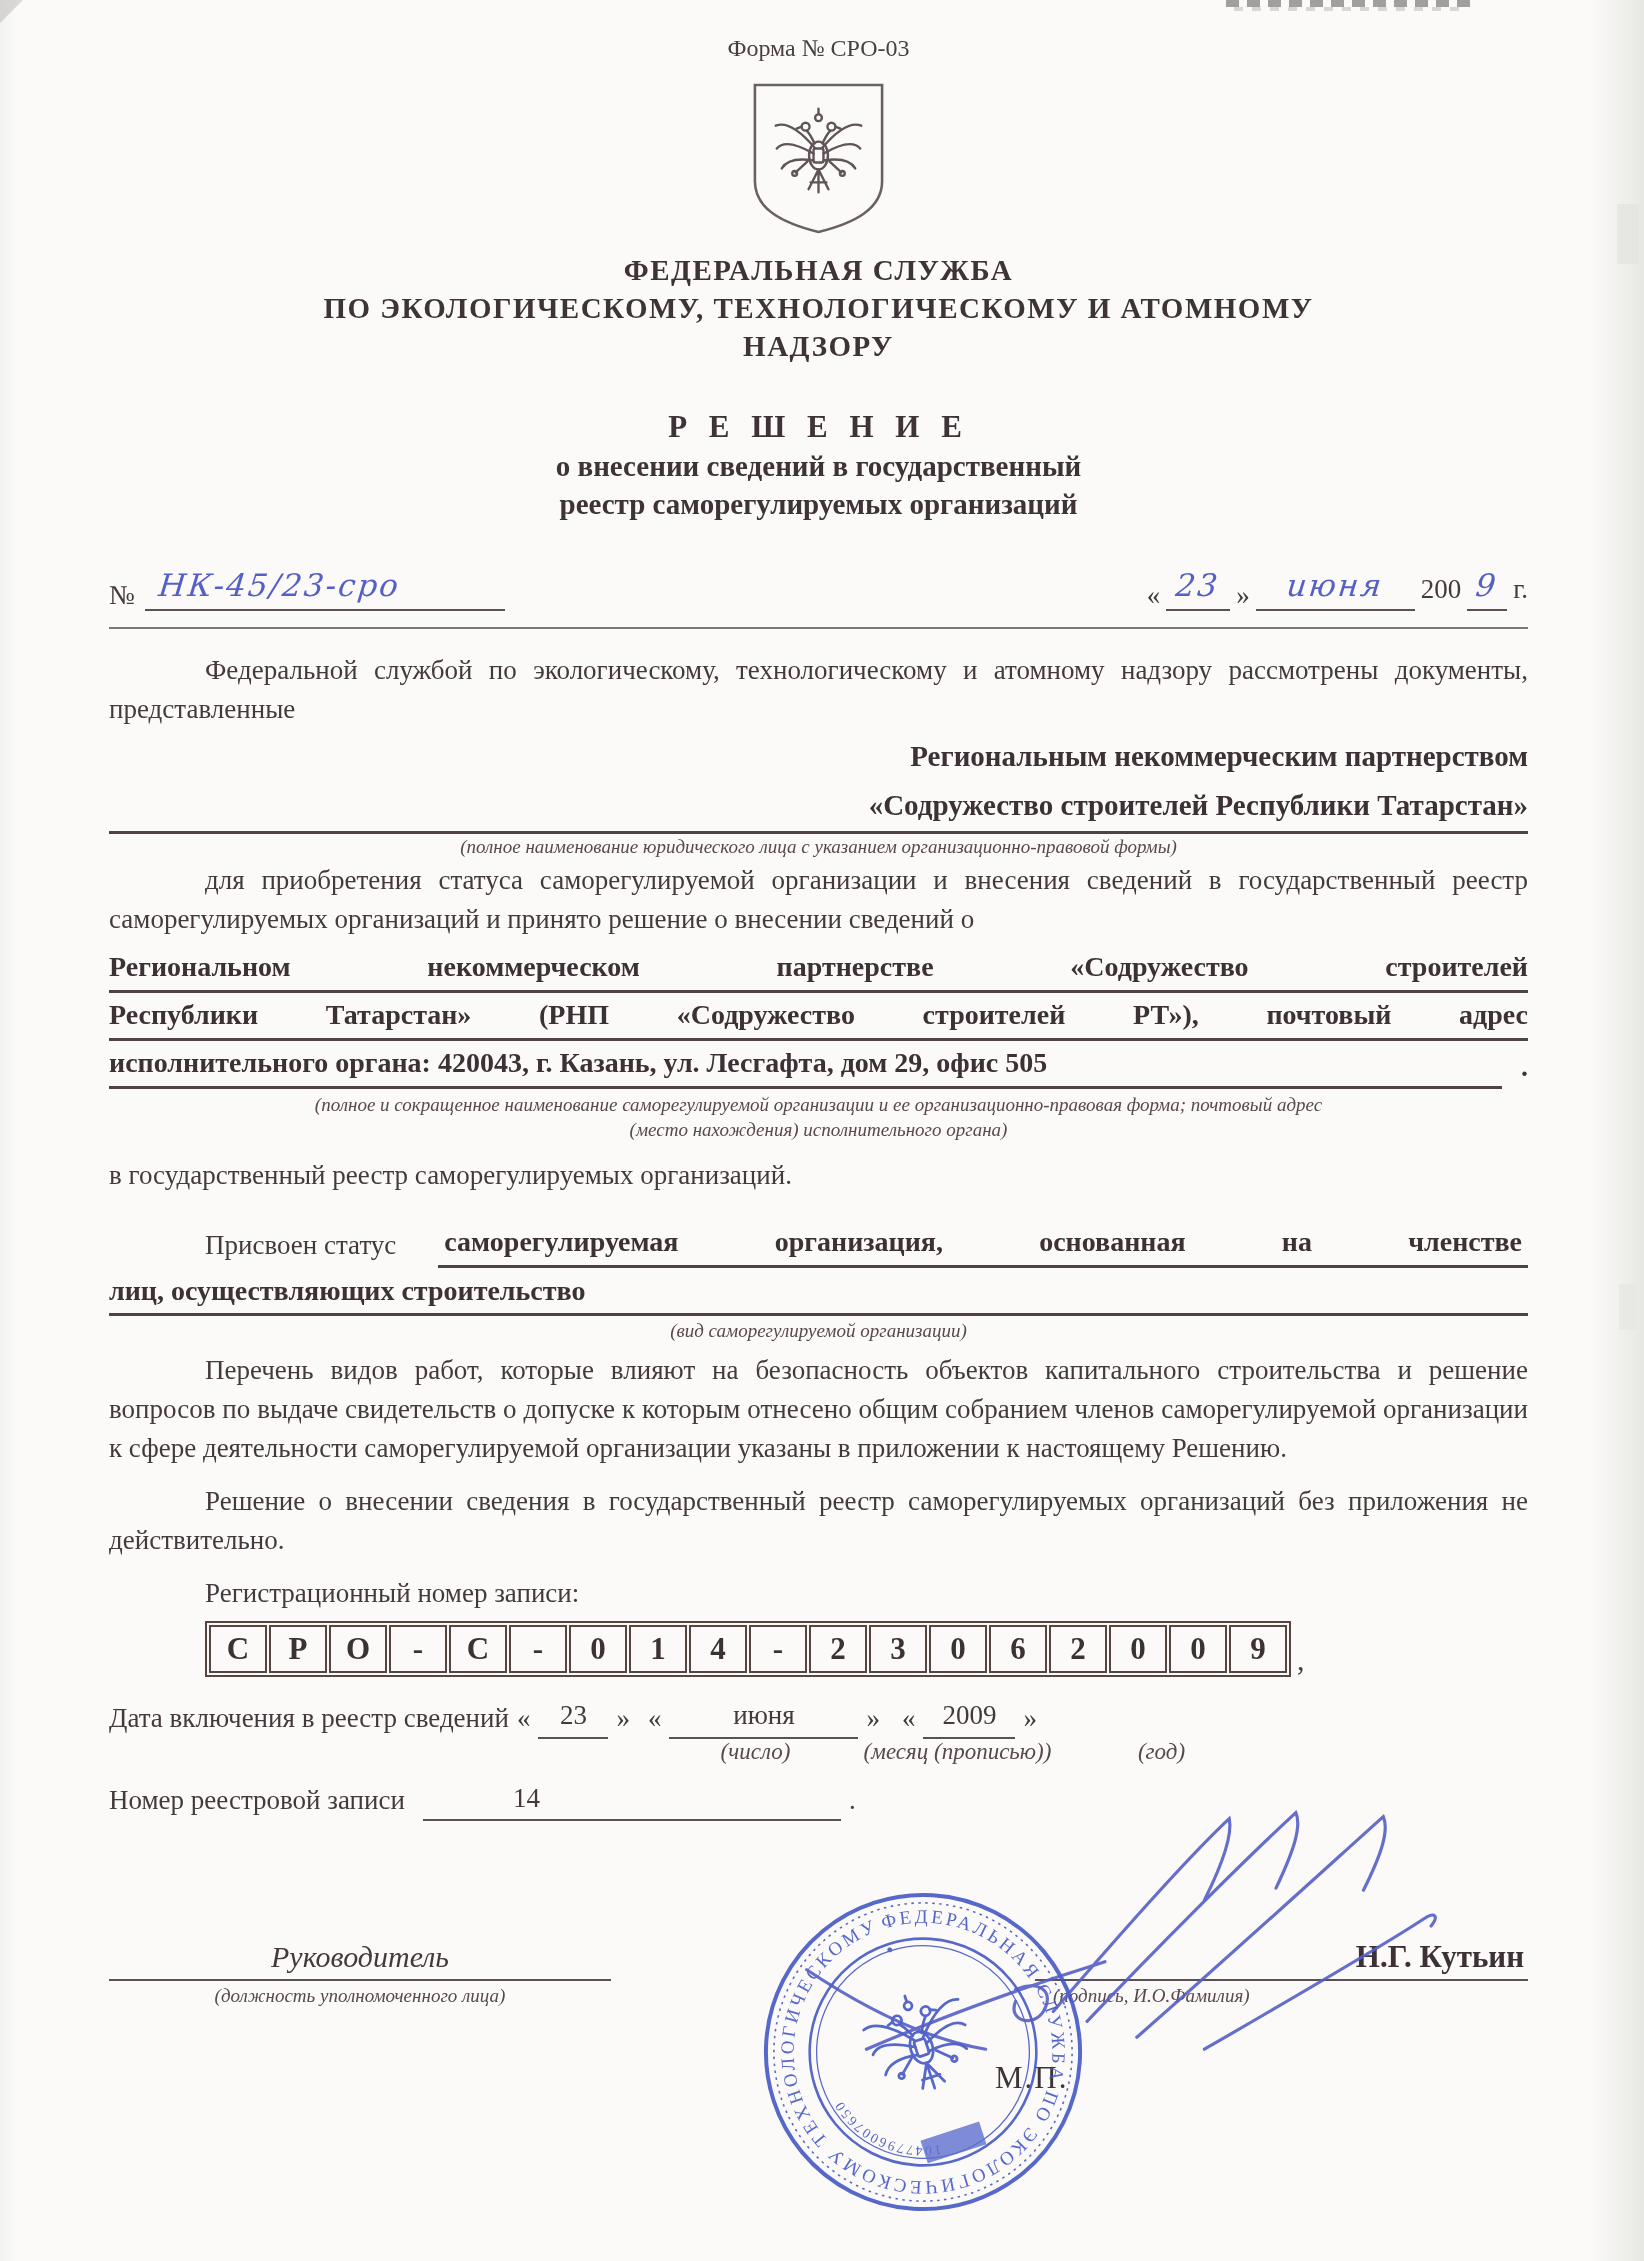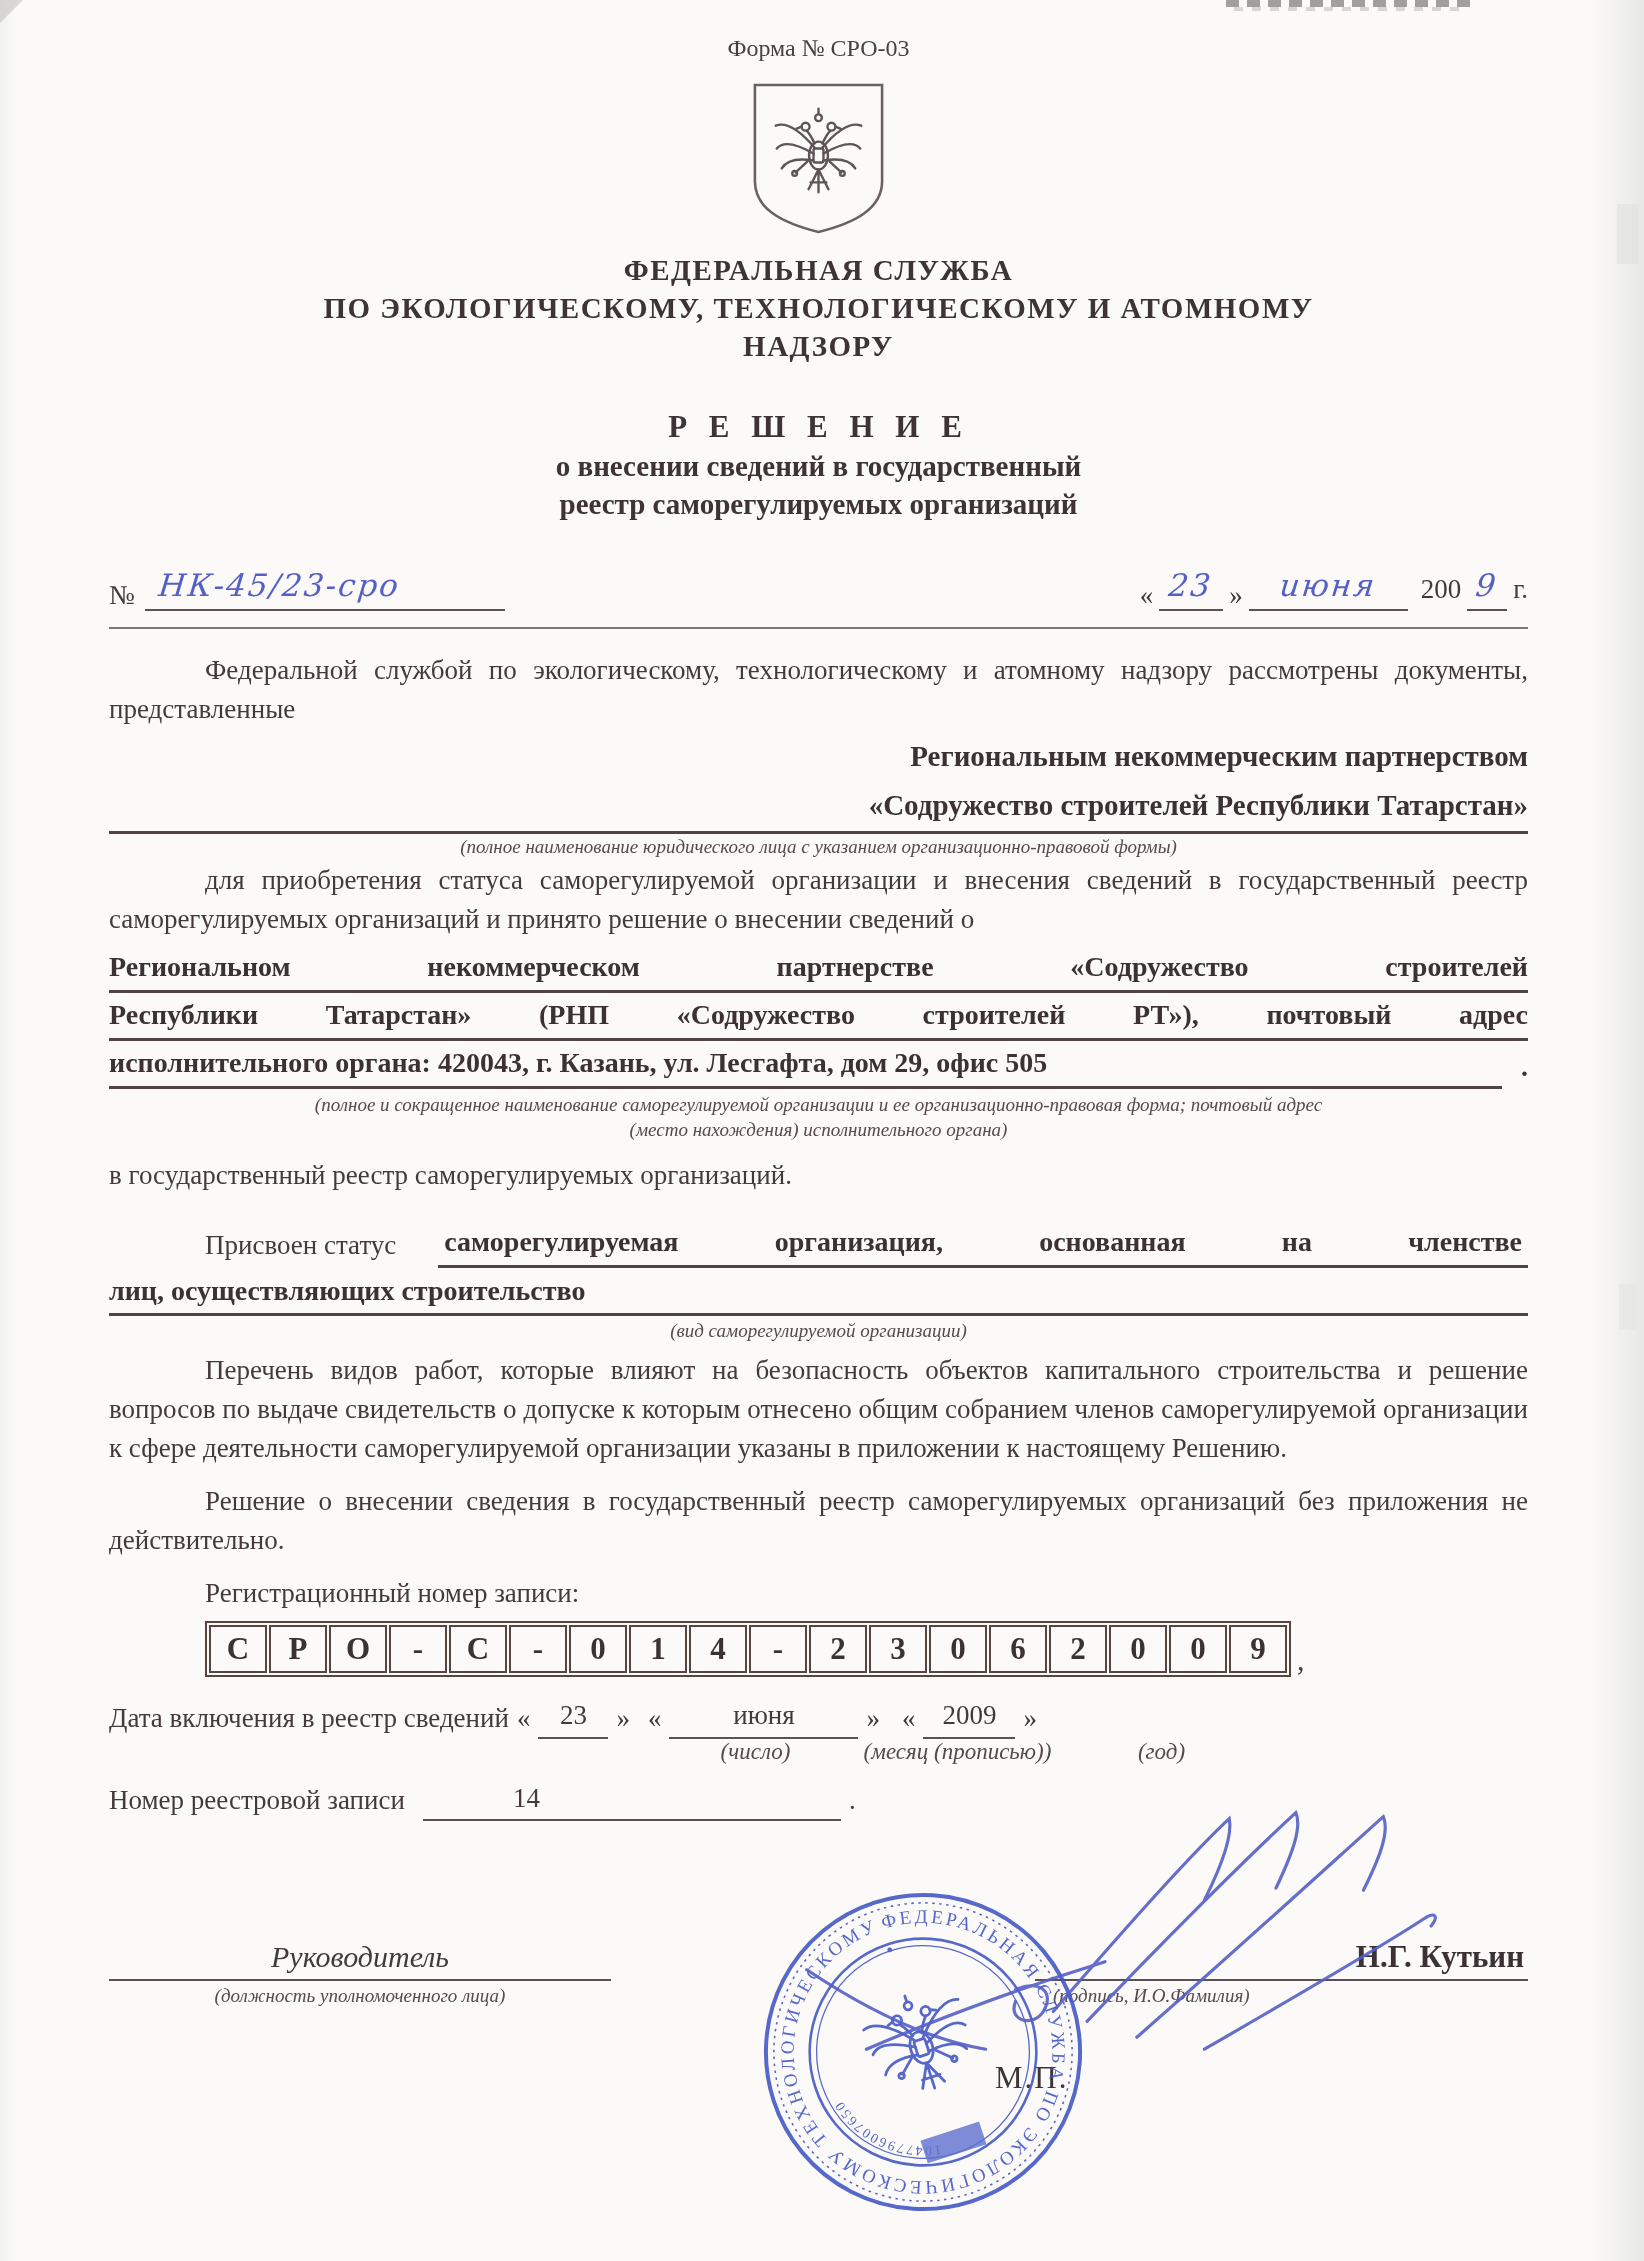--- a/index.html
+++ b/index.html
@@ -170,21 +170,21 @@
     <div class="numline">
       <div class="num-left">
         <span>№</span>
         <span class="num-underline"><span class="hand">НК-45/23-сро</span></span>
       </div>
       <div class="num-right">
         <span>«</span>
         <span class="blank day"><span class="hand">23</span></span>
         <span>»</span>
         <span class="blank month"><span class="hand">июня</span></span>
-        <span style="line-height:44px;margin-left:7px;">200</span>
+        <span style="line-height:44px;">200</span>
         <span class="blank yr"><span class="hand">9</span></span>
         <span style="line-height:44px;">г.</span>
       </div>
     </div>
 
     <div class="rule"></div>
 
     <p class="para" style="margin-bottom:0;">Федеральной службой по экологическому, технологическому и атомному надзору рассмотрены документы, представленные</p>
 
     <div class="org-center">Региональным некоммерческим партнерством</div>

